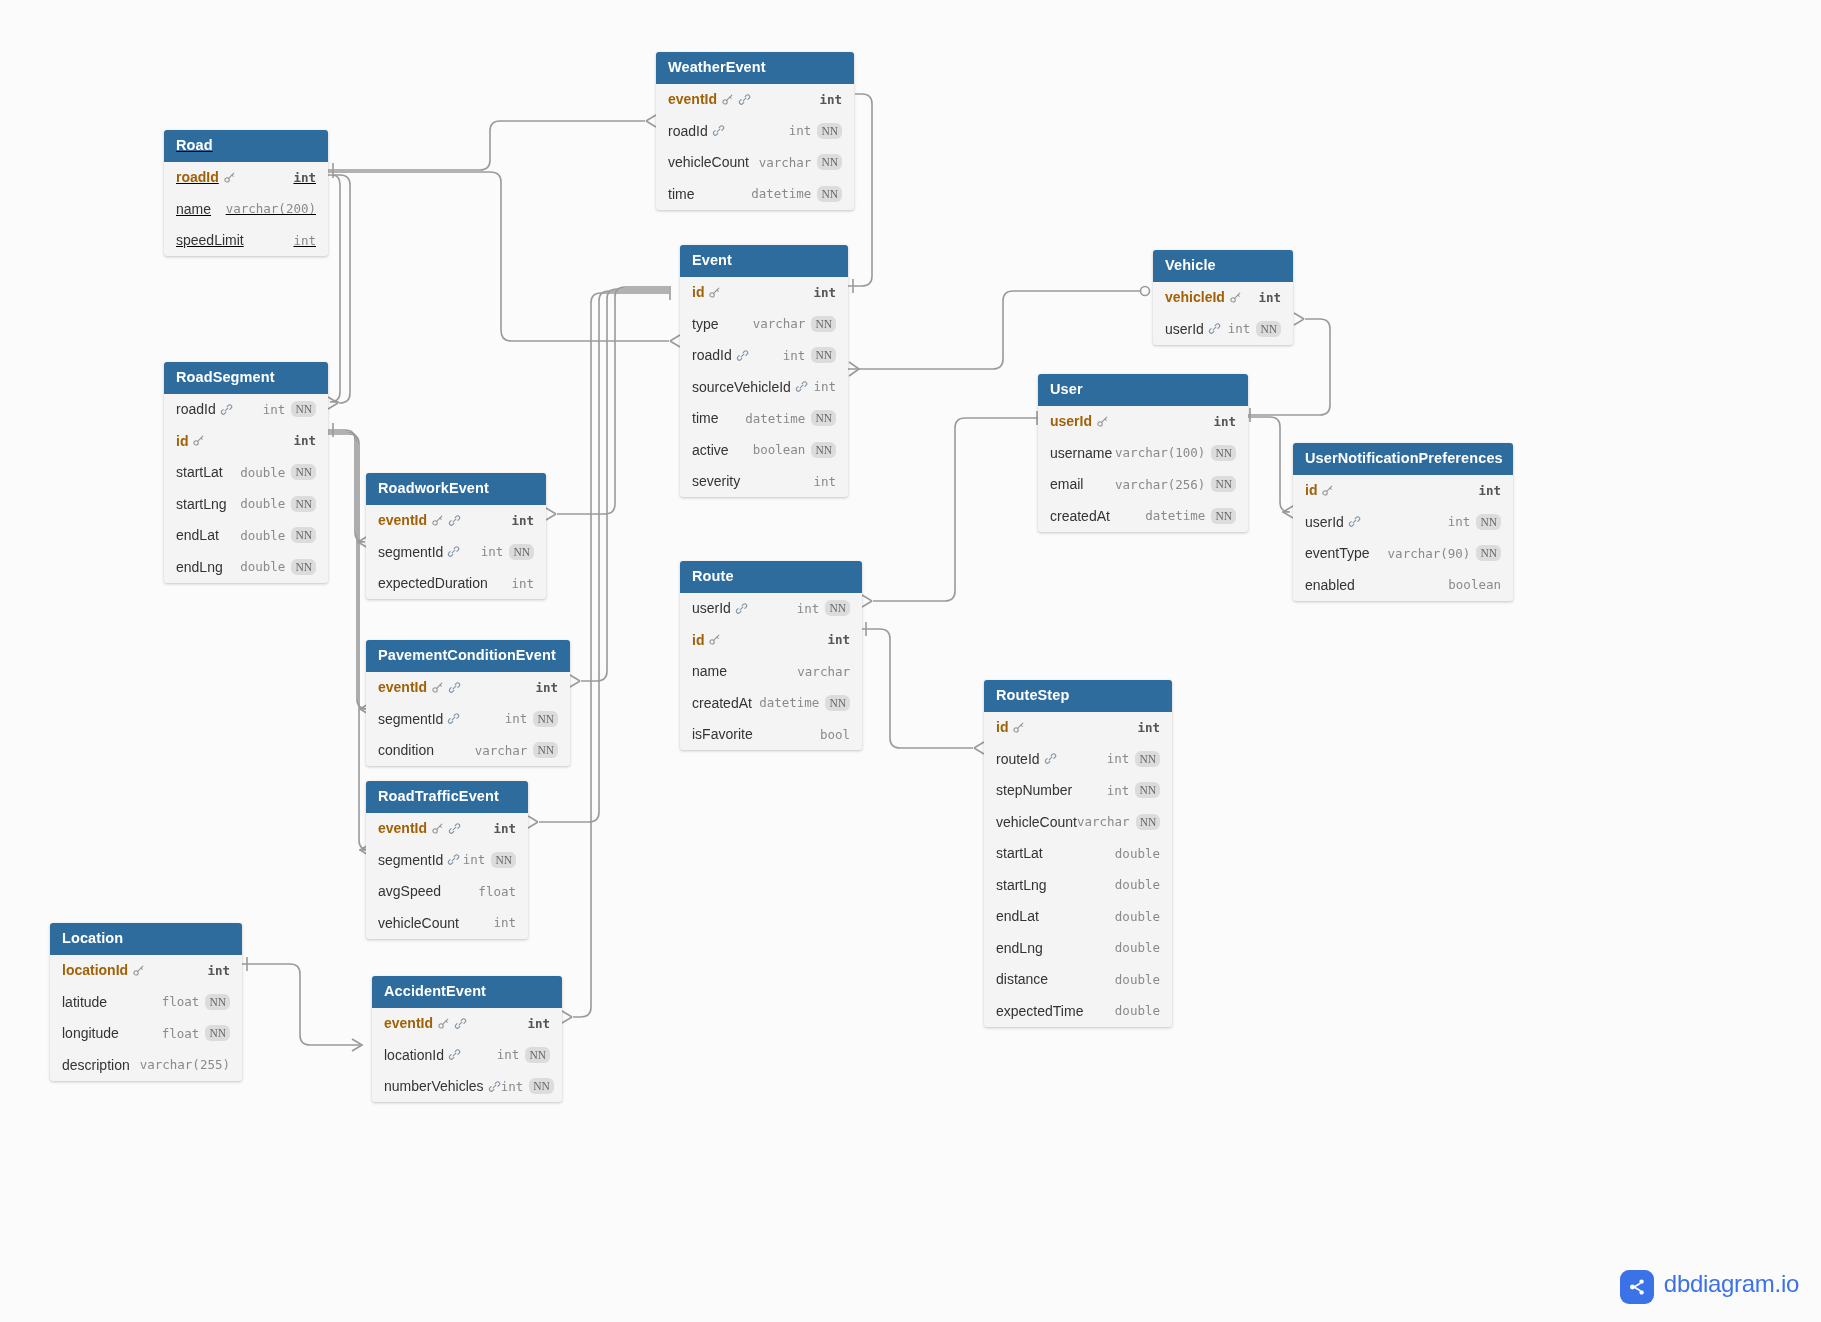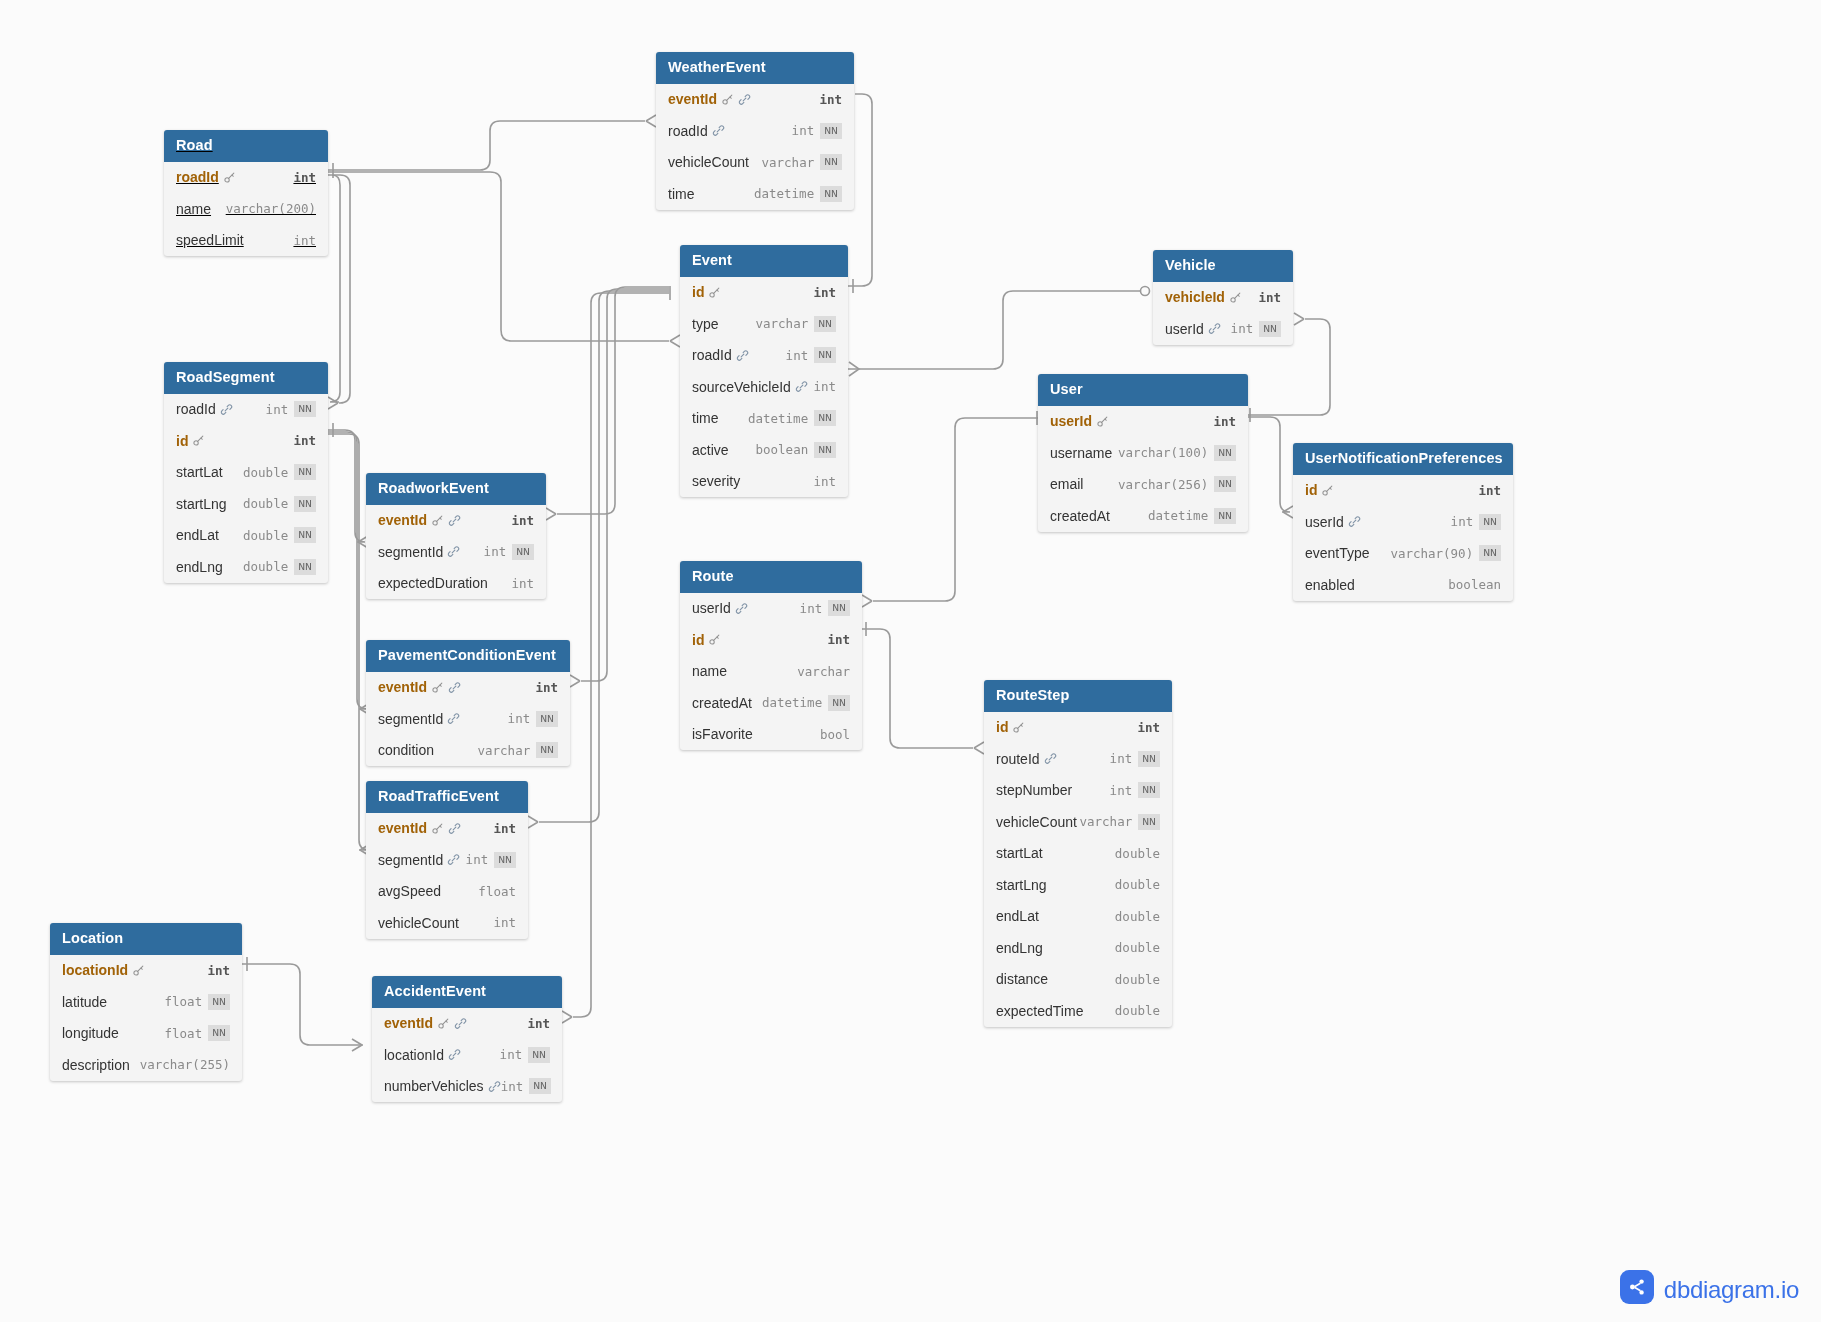--- a/index.html
+++ b/index.html
@@ -55,35 +55,35 @@
     align-items:center;
     gap:6px;
     font-family:"DejaVu Sans Mono", monospace;
     font-size:12.5px;
     color:#8a8a8a;
   }
   .trow.pk .fmeta{color:#555;font-weight:bold;}
   .nn{
     background:#dcdcdc;
     color:#666;
-    border-radius:0;
+    border-radius:6px;
     padding:1px 4px;
-    font-family:Liberation Mono, monospace;
+    font-family:Liberation Serif, serif;
     font-size:11.5px;
     line-height:1.25;
     font-weight:normal;
   }
   .ico{display:inline-block;width:13px;height:13px;opacity:.62;}
   .ico svg{display:block;width:13px;height:13px;}
 
   
   #logo{
     position:absolute;
     right:22px;bottom:18px;
-    display:flex;align-items:flex-end;gap:10px;
+    display:flex;align-items:flex-start;gap:10px;
   }
   #logo .mark{
     width:34px;height:34px;border-radius:9px;
     background:#3b72e8;
     display:flex;align-items:center;justify-content:center;
   }
   #logo .mark svg{width:20px;height:20px;}
   #logo .wordmark{
     color:#3b72e8;font-size:24px;letter-spacing:-.3px;
     font-family:"Liberation Sans", sans-serif;

